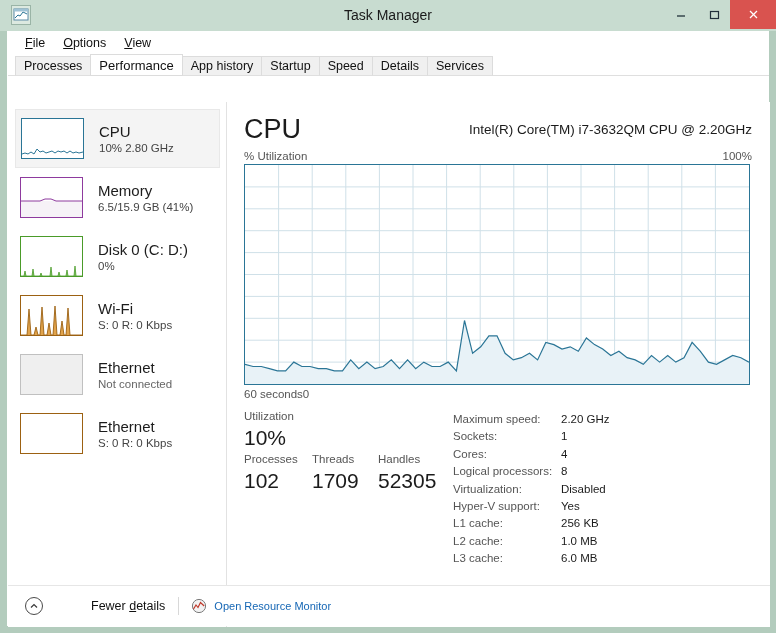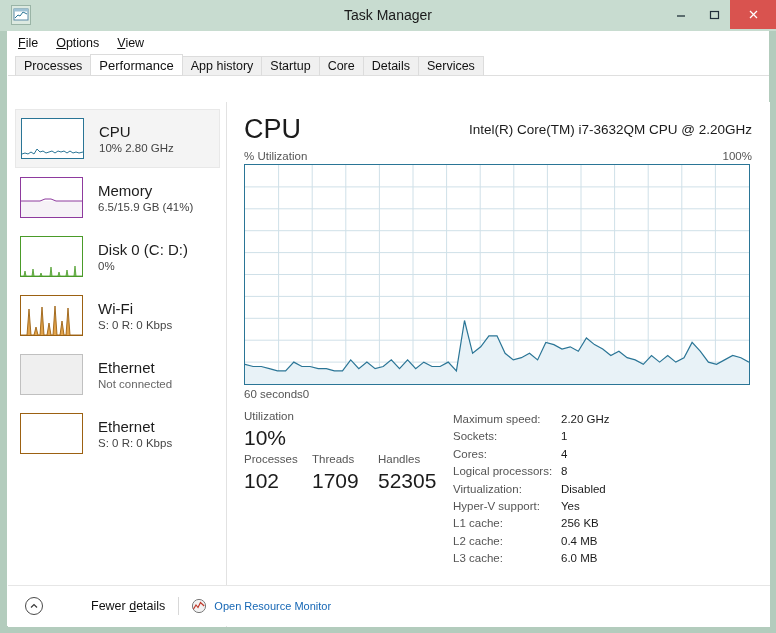--- a/index.html
+++ b/index.html
@@ -45,21 +45,21 @@
   }
   
   .client {
     position: absolute; left: 7px; top: 31px;
     width: 762px; height: 595px;
     background: #ffffff;
     border-left: 1px solid #ffffff;
   }
   .menubar {
     height: 24px; background: #ffffff;
-    display: flex; align-items: center; padding-left: 1px;
+    display: flex; align-items: center; padding-left: 8px;
     border-bottom: 1px solid #ffffff;
   }
   .menu-item {
     font-size: 12.5px; color: #111; padding: 2px 9px;
   }
   .menu-item u { text-decoration: underline; }
   
   .tabstrip {
     position: relative;
     height: 21px;
@@ -228,21 +228,21 @@
       <div class="menu-item"><u>F</u><span>ile</span></div>
       <div class="menu-item"><u>O</u>ptions</div>
       <div class="menu-item"><u>V</u>iew</div>
     </div>
 
     <div class="tabstrip">
       <div class="tab">Processes</div>
       <div class="tab active">Performance</div>
       <div class="tab">App history</div>
       <div class="tab">Startup</div>
-      <div class="tab">Core</div>
+      <div class="tab">Speed</div>
       <div class="tab">Details</div>
       <div class="tab">Services</div>
     </div>
 
     <div class="body">
 
       <div class="sidebar">
 
         <div class="res-item selected">
           <div class="thumb">
@@ -418,21 +418,21 @@
             <div class="spec-row">
               <div class="spec-k">Hyper-V support:</div>
               <div class="spec-v">Yes</div>
             </div>
             <div class="spec-row">
               <div class="spec-k">L1 cache:</div>
               <div class="spec-v">256 KB</div>
             </div>
             <div class="spec-row">
               <div class="spec-k">L2 cache:</div>
-              <div class="spec-v">0.4 MB</div>
+              <div class="spec-v">1.0 MB</div>
             </div>
             <div class="spec-row">
               <div class="spec-k">L3 cache:</div>
               <div class="spec-v">6.0 MB</div>
             </div>
           </div>
         </div>
 
       </div>
     </div>

